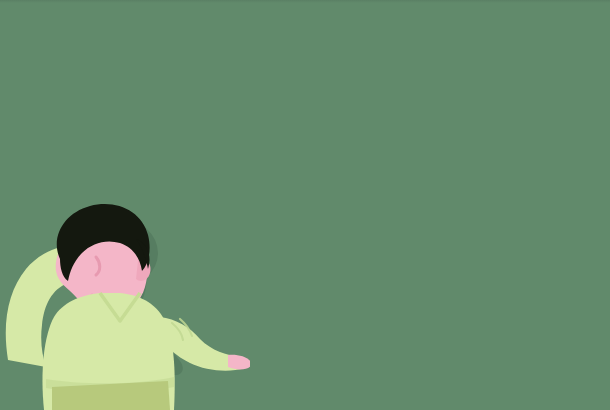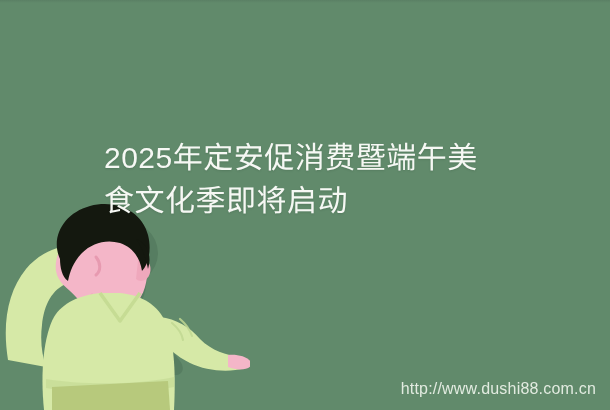--- a/index.html
+++ b/index.html
@@ -148,17 +148,15 @@
 
         <path d="M228 160 C240 159 250 163 252 169 C250 175 238 176 228 172 Z" fill="#f4b6c8"></path>
 
         <path d="M46 184 C80 190 140 190 174 182 L174 192 C140 199 80 199 46 193 Z" fill="#c9de99" opacity=".9"></path>
 
         <path d="M52 192 L168 186 L170 215 L52 215 Z" fill="#b7c97c"></path>
       </g>
     </svg>
   </div>
 
-  <div class="headline">2025年定安促消费暨端午美食文化季即将启动</div>
 
-  <div class="watermark">http://www.dushi88.com.cn</div>
 
 </div>
 
 </body></html>

